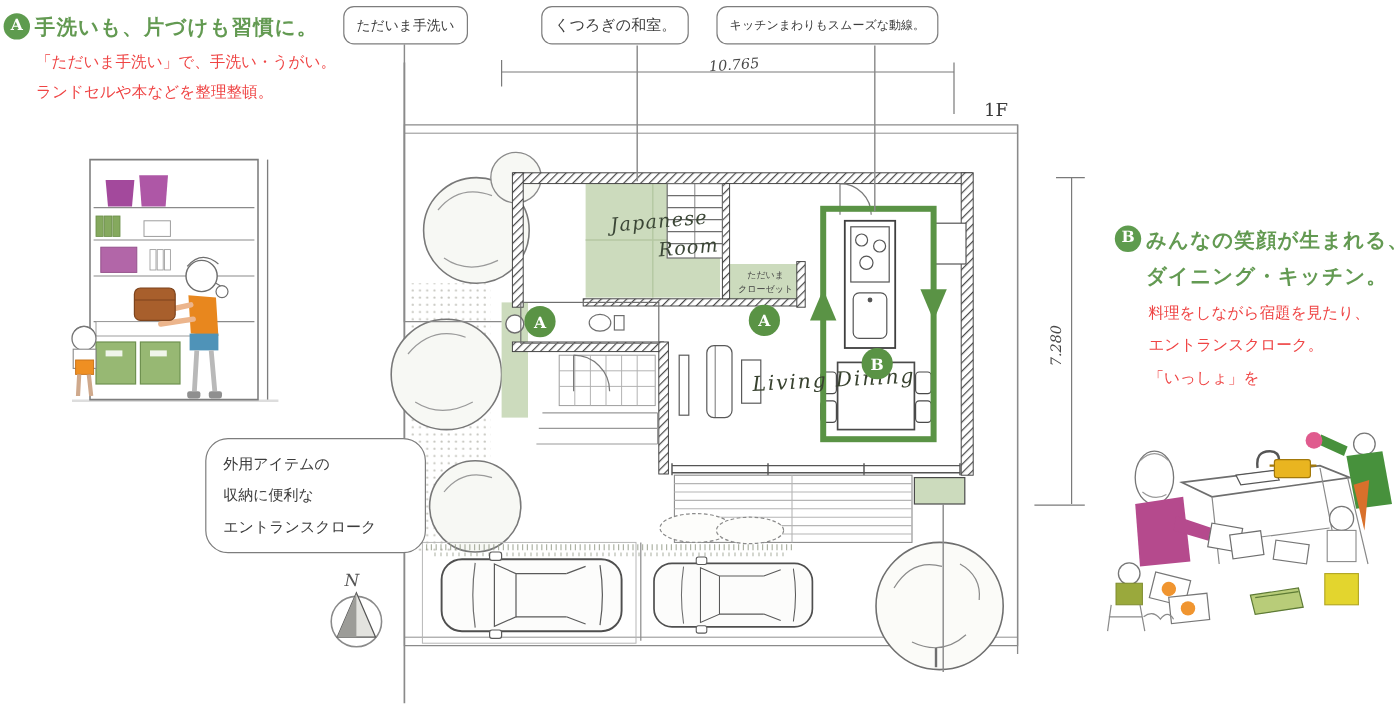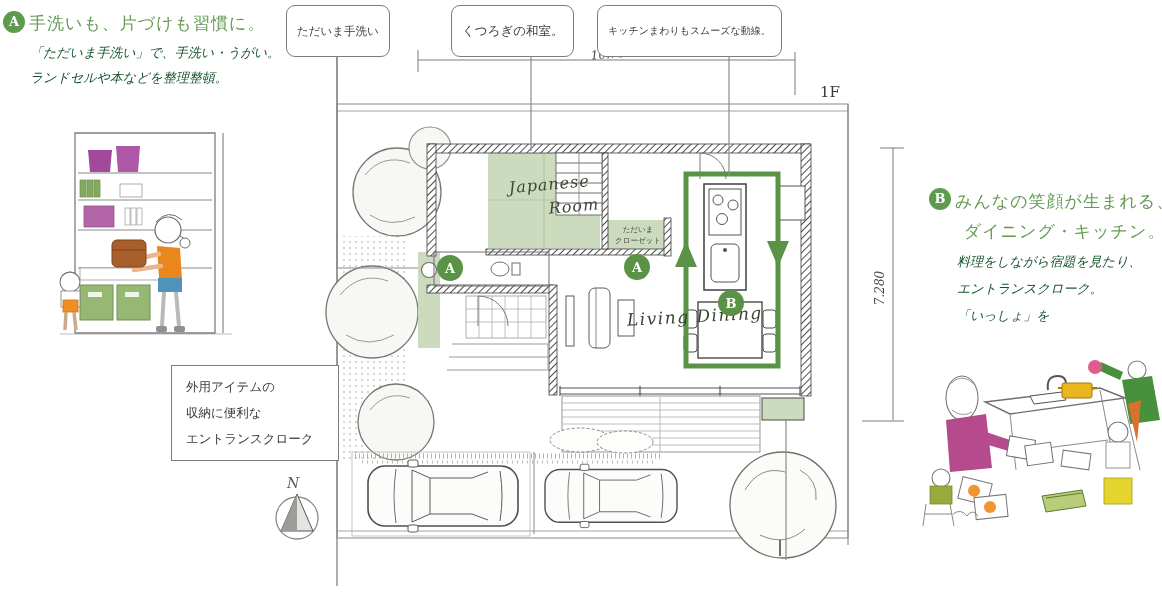--- a/index.html
+++ b/index.html
@@ -5,30 +5,30 @@
   html,body{margin:0;padding:0;background:#ffffff;}
   .canvas{position:relative;width:1162px;height:600px;background:#fff;overflow:hidden;
           font-family:"DejaVu Sans",sans-serif;}
   .abs{position:absolute;}
   svg text{font-family:"DejaVu Serif",serif;}
   
   .badge{position:absolute;width:22px;height:22px;border-radius:50%;background:#5e9b4e;
          color:#fff;text-align:center;line-height:22px;font-size:13px;font-weight:bold;
          font-family:"DejaVu Serif",serif;}
   
-  .sec-title{position:absolute;color:#639a52;font-weight:normal;font-size:17px;
-             letter-spacing:1px;line-height:30px;white-space:nowrap;text-align:center;}
-  .sec-body{position:absolute;color:#14532d;font-size:13px;line-height:25px;white-space:nowrap;font-style:italic;}
+  .sec-title{position:absolute;color:#639a52;font-weight:bold;font-size:17px;
+             letter-spacing:1px;line-height:30px;white-space:nowrap;}
+  .sec-body{position:absolute;color:#ef4444;font-size:13px;line-height:25px;white-space:nowrap;}
   .sec-body-b{line-height:27px;}
   
   .callout{position:absolute;background:#fff;border:1.5px solid #7d7d7d;border-radius:9px;
            color:#3c3c3c;font-size:12px;display:flex;align-items:center;justify-content:center;
-           padding:10px 10px;height:30px;white-space:nowrap;z-index:3;}
-  .callout.multiline{display:block;height:auto;padding:8px 10px 8px 14px;line-height:26px;
-           font-size:12.5px;border-radius:0;}
+           padding:0 10px;height:30px;white-space:nowrap;z-index:3;}
+  .callout.multiline{display:block;height:auto;padding:8px 26px 8px 14px;line-height:26px;
+           font-size:12.5px;border-radius:19px;}
 </style>
 </head>
 <body>
 
 <div class="canvas">
 
 <svg class="abs" style="left:0;top:0;z-index:1" width="1162" height="600" viewBox="0 0 1162 600">
   <defs>
     <pattern id="hatch" width="5" height="5" patternUnits="userSpaceOnUse" patternTransform="rotate(45)">
       <rect width="5" height="5" fill="#ffffff"></rect>

